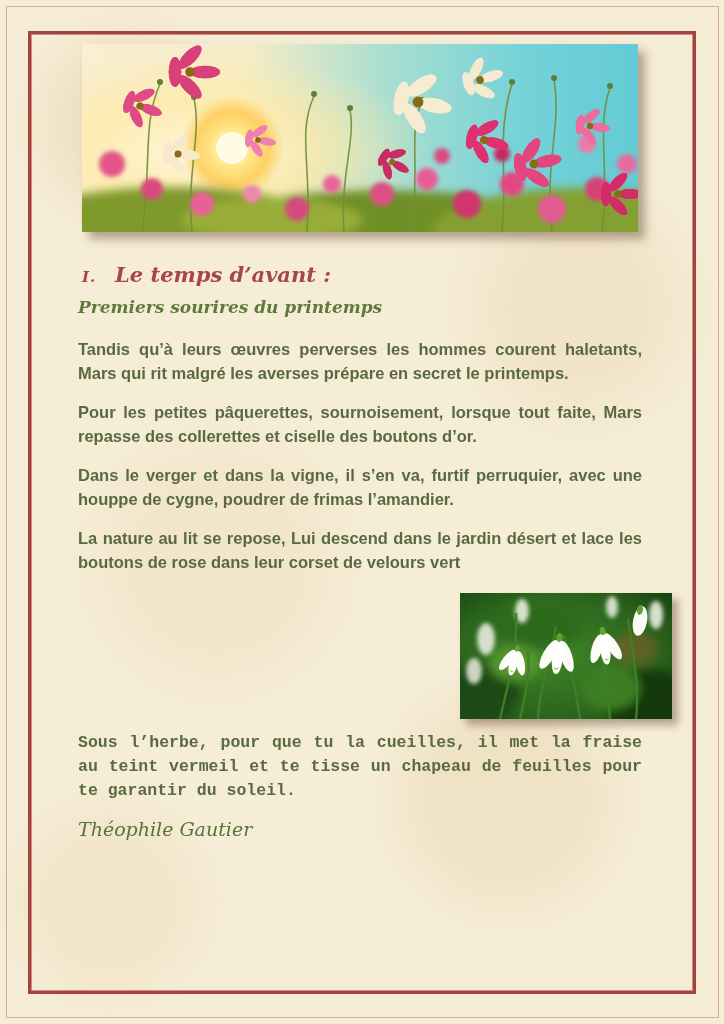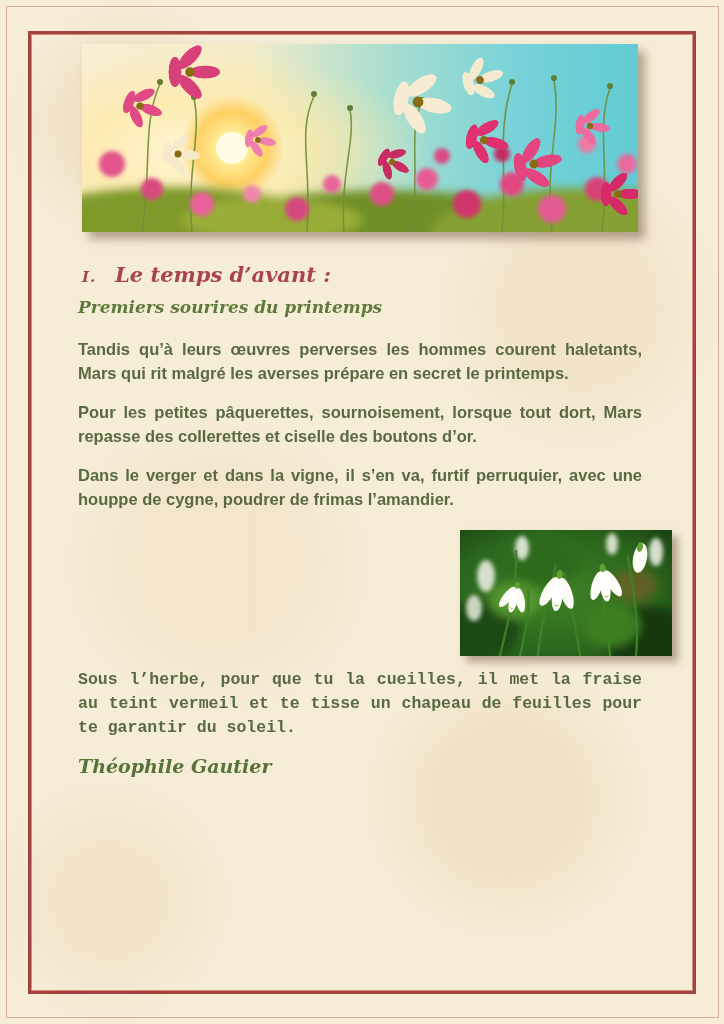--- a/index.html
+++ b/index.html
@@ -66,21 +66,21 @@
     width:212px;height:126px;
     margin:4px -30px 12px 16px;
     box-shadow:6px 6px 8px rgba(97,72,48,.45);
     line-height:0;
   }
   .snowdrop-photo svg{width:100%;height:100%;display:block;}
   .clear{clear:both;font-family:Liberation Mono, monospace;}
   .signature{
     margin-top:4px;
     font-family:"DejaVu Serif", serif;
-    font-style:italic;font-weight:700;
+    font-style:italic;font-weight:400;
     font-size:19px;
   }
 </style>
 </head>
 <body>
 
 <div class="page">
   <div class="outer-frame"></div>
   <div class="inner-frame"></div>
 
@@ -197,22 +197,23 @@
 
     <h1 class="heading" style="color:#a84350;">
       <span class="numeral">I.</span>
       <span class="title">Le temps d’avant :</span>
     </h1>
 
     <h2 class="subheading" style="color:#5e7b3c;">Premiers sourires du printemps</h2>
 
     <div class="body-copy" style="color:#5a6a40;">
       <p>Tandis qu’à leurs œuvres perverses les hommes courent haletants, Mars qui rit malgré les averses prépare en secret le printemps.</p>
-      <p>Pour les petites pâquerettes, sournoisement, lorsque tout dort, Mars repasse des collerettes et ciselle des boutons d’or.</p>
+      <p>Pour les petites pâquerettes, sournoisement, lorsque tout faite, Mars repasse des collerettes et ciselle des boutons d’or.</p>
       <p>Dans le verger et dans la vigne, il s’en va, furtif perruquier, avec une houppe de cygne, poudrer de frimas l’amandier.</p>
+      <p>La nature au lit se repose, Lui descend dans le jardin désert et lace les boutons de rose dans leur corset de velours vert</p>
 
       <figure class="snowdrop-photo">
         <svg viewBox="0 0 212 126" preserveAspectRatio="none" aria-hidden="true">
           <defs>
             <filter id="sb5" x="-30%" y="-30%" width="160%" height="160%">
                 <feGaussianBlur stdDeviation="5"></feGaussianBlur>
               </filter>
             <filter id="sb2" x="-30%" y="-30%" width="160%" height="160%">
                 <feGaussianBlur stdDeviation="2"></feGaussianBlur>
               </filter>

